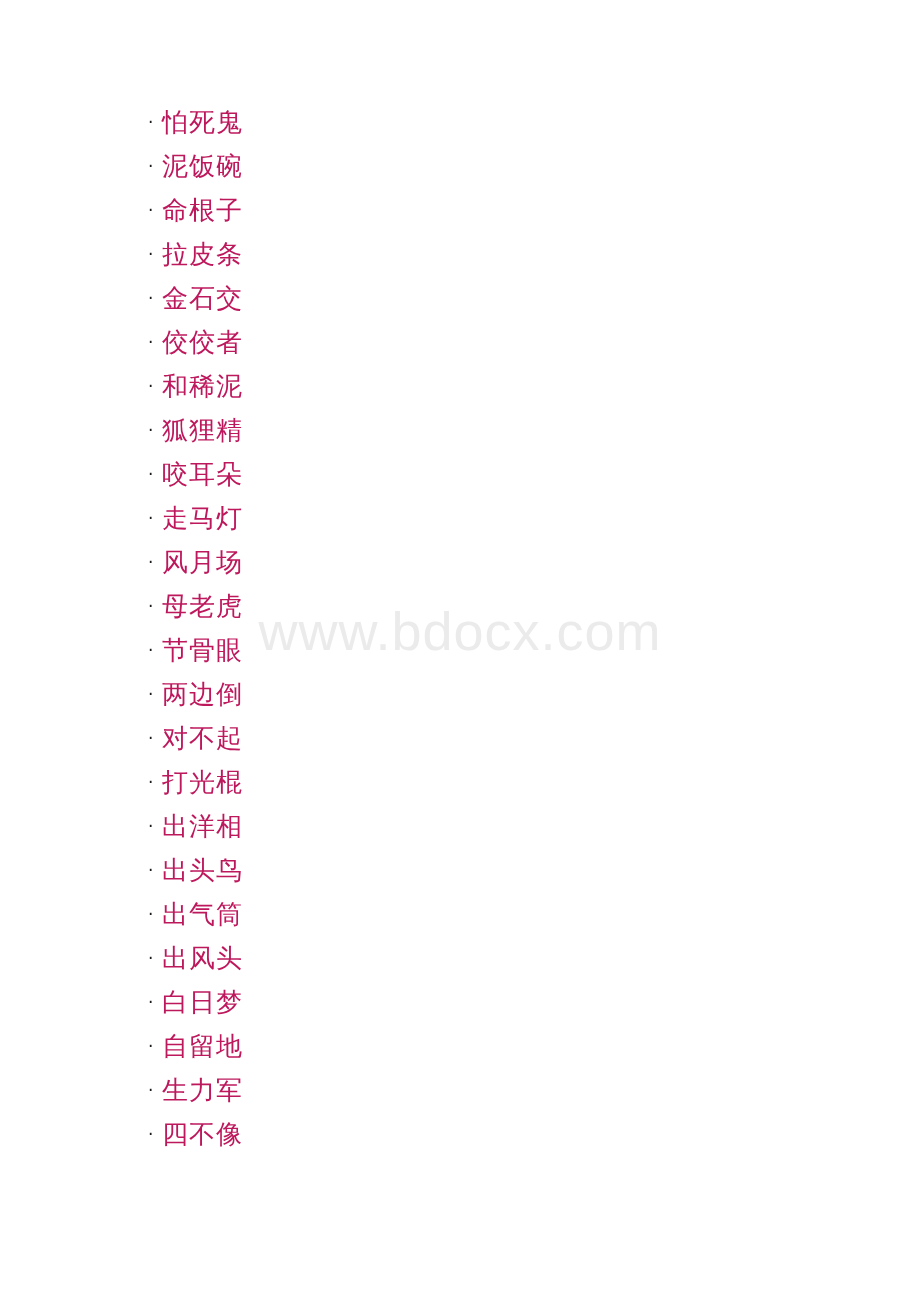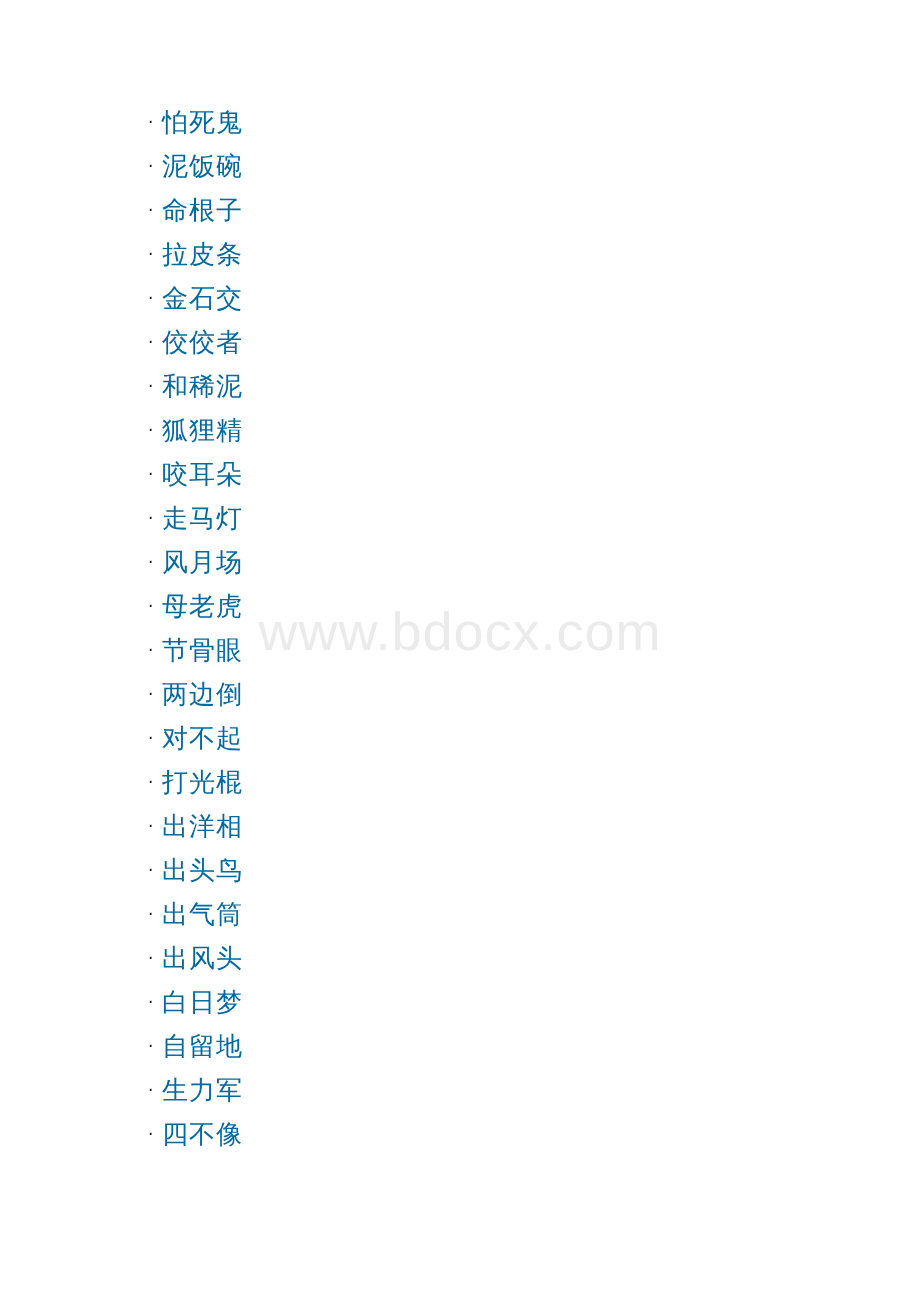--- a/index.html
+++ b/index.html
@@ -67,21 +67,21 @@
     text-align: left;
     line-height: 44px;
     position: relative;
     top: -3px;
   }
 
   .bullet-text {
     flex: 0 0 auto;
     font-family: "DejaVu Serif", "Liberation Serif", serif;
     font-size: 26px;
-    color: #0369a1;
+    color: #be185d;
     letter-spacing: 1px;
     line-height: 44px;
   }
 </style>
 </head>
 <body>
 
 <div class="page">
 
   <div class="watermark">www.bdocx.com</div>

